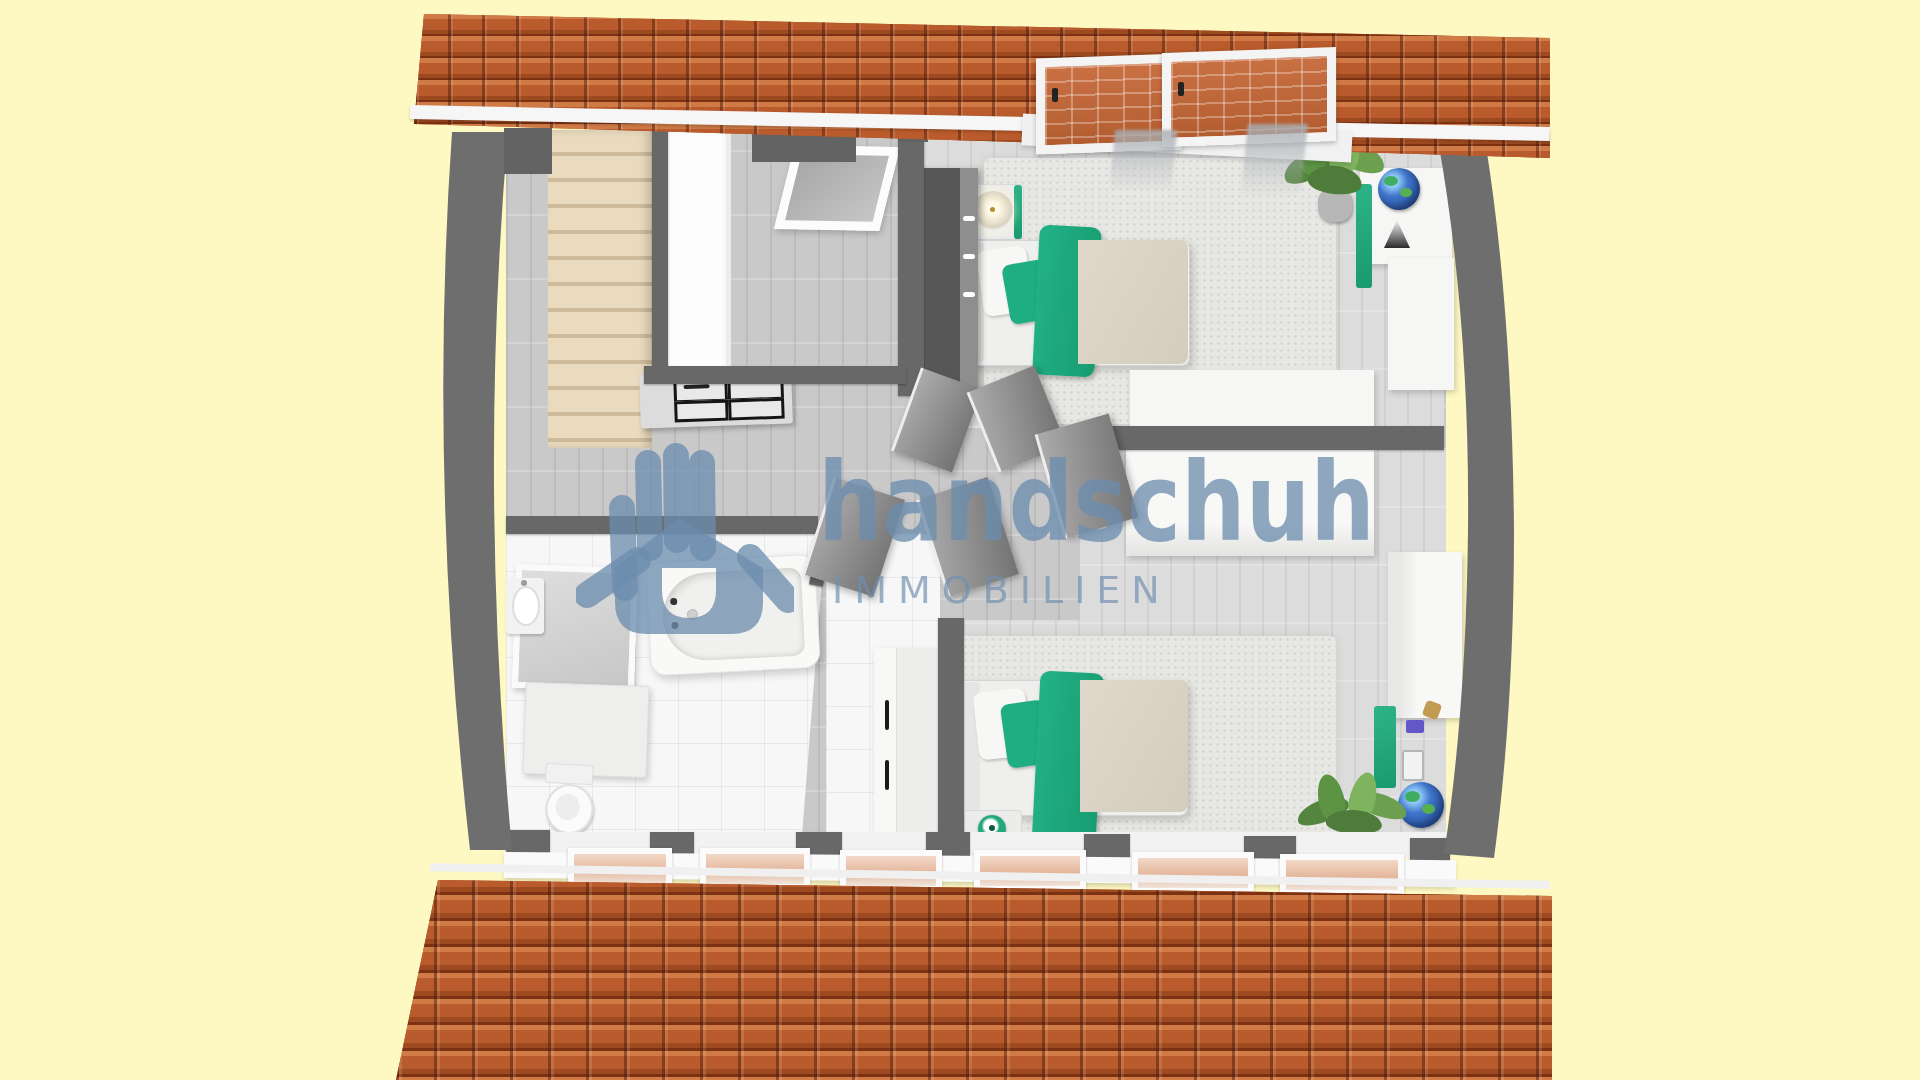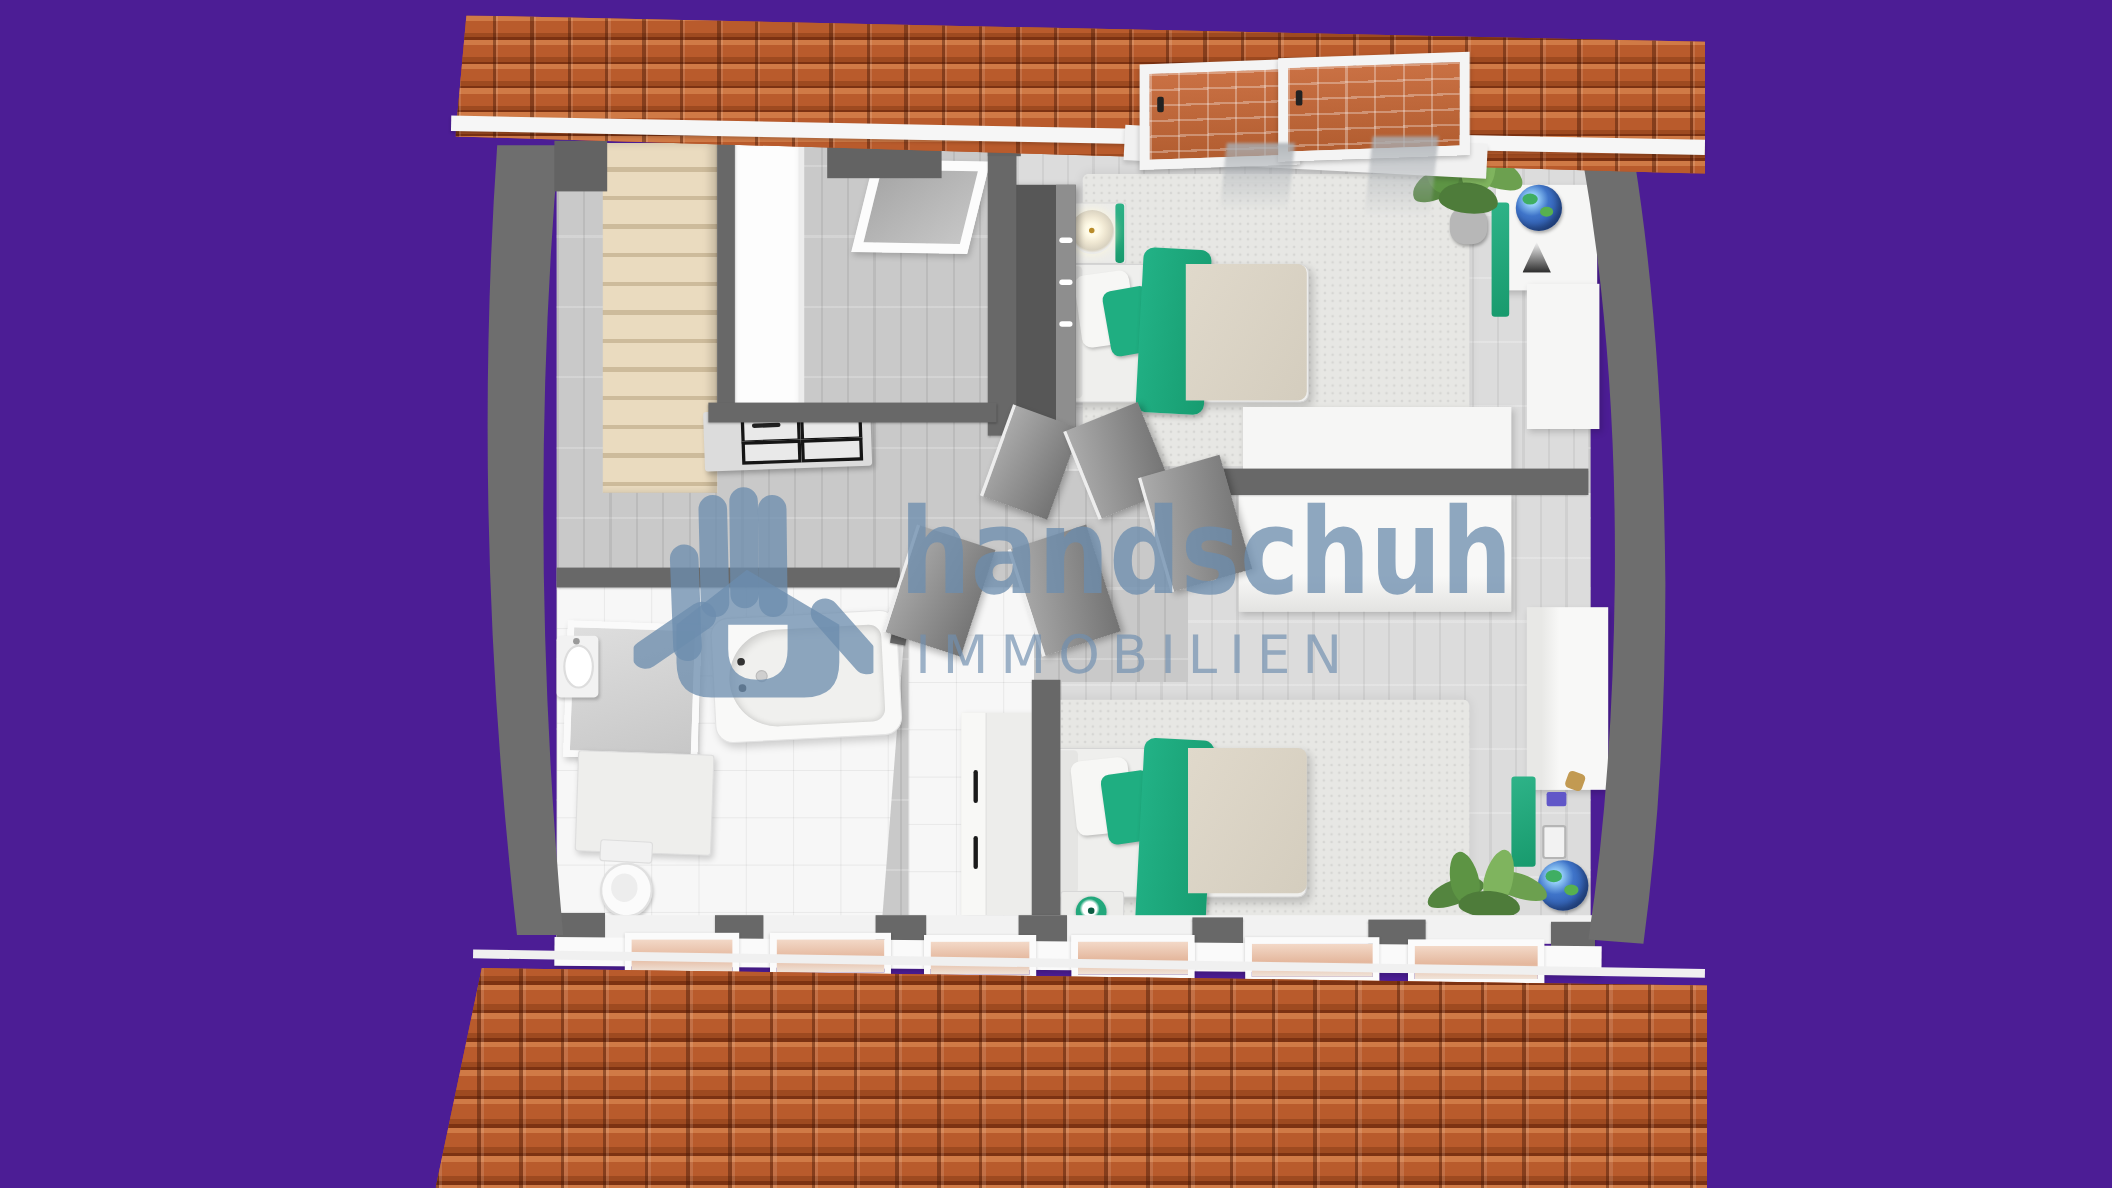--- a/index.html
+++ b/index.html
@@ -1,16 +1,16 @@
 <!DOCTYPE html>
 <html><head>
 <meta charset="utf-8">
 <style>
   html,body{margin:0;padding:0;background:#fff;}
-  #stage{position:relative;width:1920px;height:1080px;background:#4c1d95;overflow:hidden;
+  #stage{position:relative;width:1920px;height:1080px;background:#fef9c3;overflow:hidden;
          font-family:"DejaVu Sans","Liberation Sans",sans-serif;}
   .abs{position:absolute;}
   
   .tiles{background-color:#b45427;background-image:
     repeating-linear-gradient(90deg, rgba(70,25,8,.45) 0 3px, rgba(255,240,230,.14) 3px 6px, rgba(0,0,0,0) 6px 38px),
     repeating-linear-gradient(180deg, #7c3212 0 3px, #d07a46 3px 8px, #b95b2c 8px 21px, #9e4a20 21px 26px);}
   .tiles-sm{background-color:#b45427;background-image:
     repeating-linear-gradient(90deg, rgba(70,25,8,.45) 0 3px, rgba(255,240,230,.14) 3px 5px, rgba(0,0,0,0) 5px 34px),
     repeating-linear-gradient(180deg, #7c3212 0 2px, #d07a46 2px 7px, #b95b2c 7px 18px, #9e4a20 18px 22px);}
   
@@ -265,17 +265,17 @@
         <line x1="101" y1="102" x2="100" y2="18"></line>
         <line x1="127" y1="110" x2="126" y2="25"></line>
         <line x1="11" y1="157" x2="62" y2="122"></line>
         <line x1="174" y1="119" x2="212" y2="162"></line>
       </g>
       <path fill-rule="evenodd" fill="rgba(108,140,173,.76)" d="M39,130 L103,80 L187,130 L187,164 Q187,196 155,196 L71,196 Q39,196 39,164 Z
            M86,130 L86,152 Q86,180 113,180 Q140,180 140,152 L140,130 Z"></path>
     </svg>
     <div class="abs wm" style="left:818px;top:440px;font-size:108px;font-weight:bold;letter-spacing:0px;
                 transform:scaleX(0.84);transform-origin:left top;white-space:nowrap;">handschuh</div>
-    <div class="abs wm" style="left:832px;top:568px;font-size:48px;font-weight:500;letter-spacing:11px;white-space:nowrap;
+    <div class="abs wm" style="left:832px;top:568px;font-size:38px;font-weight:500;letter-spacing:11px;white-space:nowrap;
                 color:rgba(112,143,175,.68);">IMMOBILIEN</div>
   </div>
 
 </div>
 
 </body></html>

